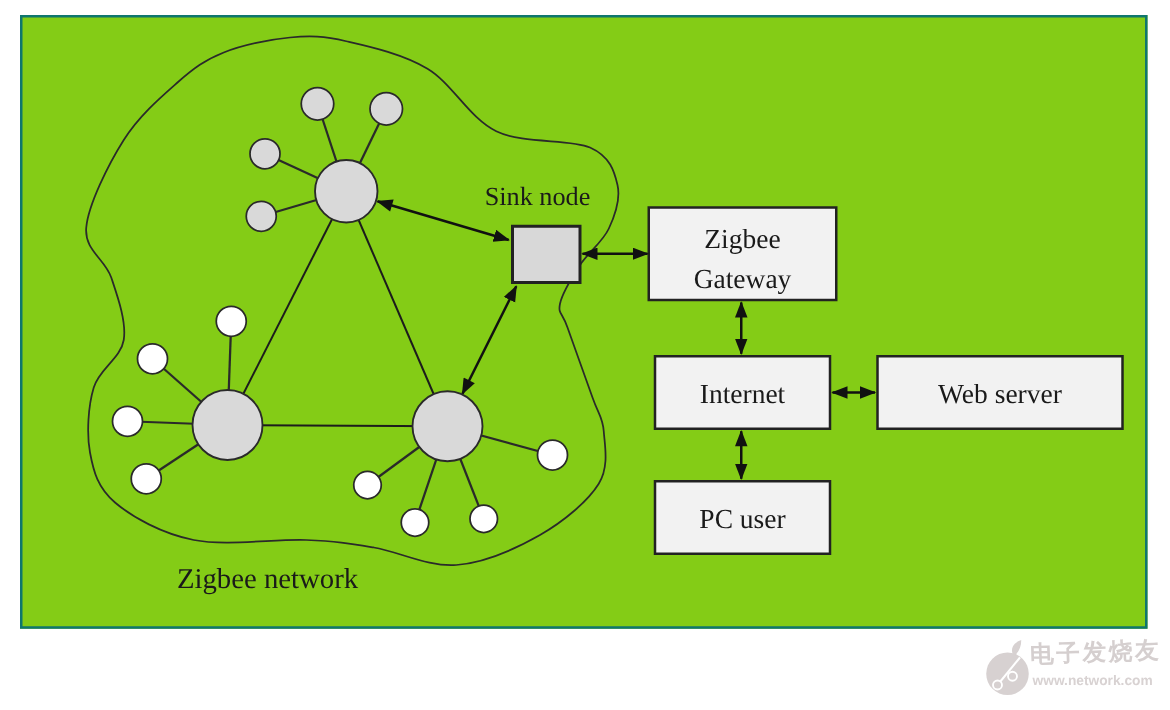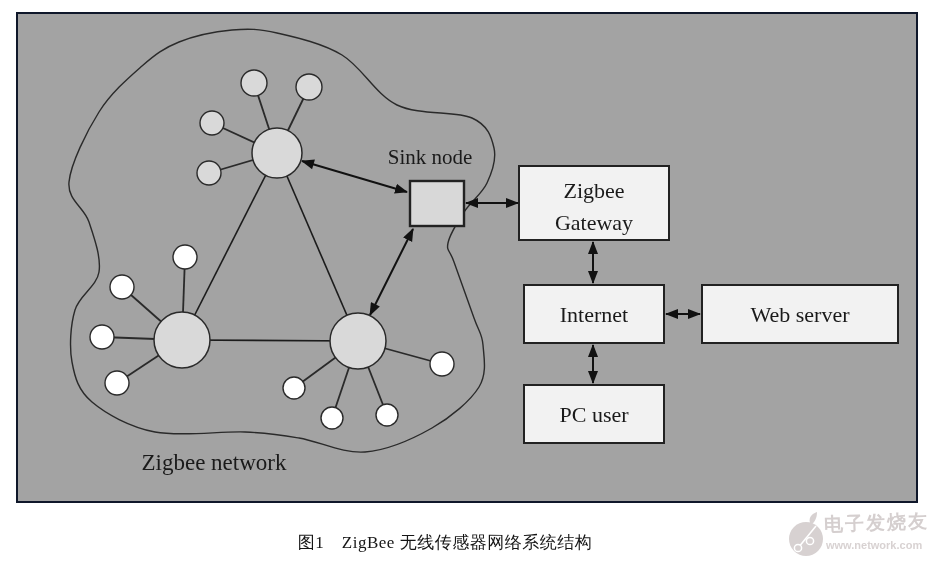--- a/index.html
+++ b/index.html
@@ -2,21 +2,21 @@
 <html><head>
 <meta charset="utf-8">
 <style>
   html,body{margin:0;padding:0;}
   .stage{
     position:relative; width:936px; height:568px; background:#ffffff;
     font-family:"Liberation Serif", serif; overflow:hidden;
   }
   .frame{
     position:absolute; left:16px; top:12px; width:902px; height:491px;
-    border:2px solid #0f172a; box-sizing:border-box; background:#a3a3a3;
+    border:2px solid #0f766e; box-sizing:border-box; background:#84cc16;
   }
   .fig{ position:absolute; left:0; top:0; width:898px; height:487px; }
   svg text{
     font-family:"Liberation Serif", serif;
     fill:#1a1a1a;
   }
   .caption{
     position:absolute; left:0; top:531px; width:890px;
     text-align:center; font-size:17px; color:#161616;
     letter-spacing:0.5px;
@@ -130,21 +130,20 @@
           <line x1="575" y1="228" x2="575" y2="269" marker-start="url(#mS)" marker-end="url(#mE)"></line>
           <line x1="575" y1="331" x2="575" y2="369" marker-start="url(#mS)" marker-end="url(#mE)"></line>
           <line x1="648" y1="300" x2="682" y2="300" marker-start="url(#mS)" marker-end="url(#mE)"></line>
         </g>
       </g>
 
       <text x="196" y="456" font-size="23" text-anchor="middle">Zigbee network</text>
     </svg>
   </div>
 
-  <div class="caption">图1　ZigBee 无线传感器网络系统结构</div>
 
   <div class="watermark">
     <svg width="40" height="56" viewBox="0 0 40 56">
       <circle cx="20" cy="33" r="17" fill="#d7d1d1"></circle>
       <path d="M24,17 C22,10 28,7 31,6 C31,12 29,16 24,20 Z" fill="#d7d1d1"></path>
       <line x1="30" y1="20" x2="12" y2="42" stroke="#ffffff" stroke-width="1.6"></line>
       <circle cx="12" cy="42" r="3.6" fill="#d7d1d1" stroke="#ffffff" stroke-width="1.5"></circle>
       <circle cx="24" cy="35" r="3.6" fill="#d7d1d1" stroke="#ffffff" stroke-width="1.5"></circle>
     </svg>
     <div class="wm-text">电子发烧友</div>

